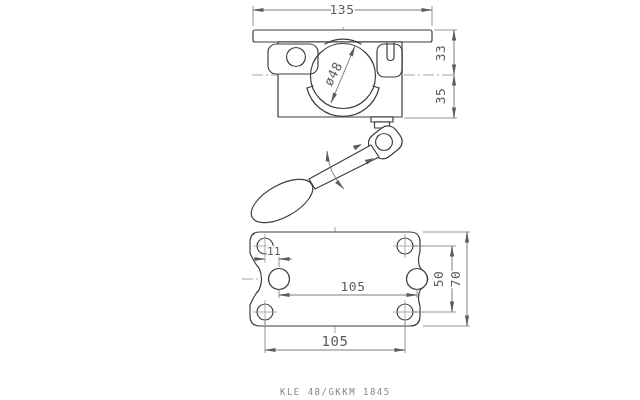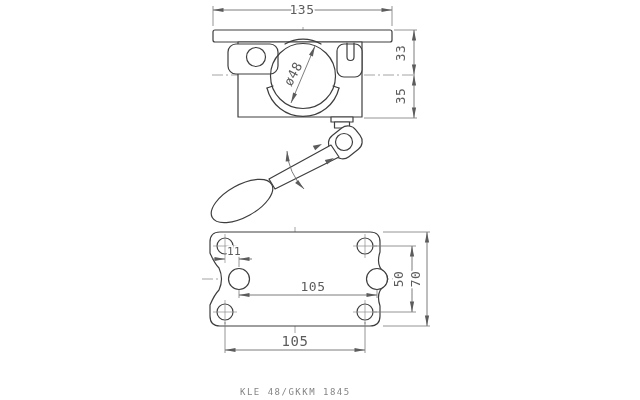--- a/index.html
+++ b/index.html
@@ -1,17 +1,17 @@
 <!DOCTYPE html>
 <html><head>
 <meta charset="utf-8">
 <style>
   html,body{margin:0;padding:0;background:#ffffff;}
   .stage{position:relative;width:508px;height:400px;background:#fff;overflow:hidden;
-         font-family:"DejaVu Sans Mono","Liberation Mono",monospace;}
+         font-family:"DejaVu Sans Mono","Liberation Mono",monospace;padding-left:40px;}
   svg{display:block;}
   .ol  {stroke:#3e3e3e;stroke-width:1.2;fill:none;stroke-linejoin:round;stroke-linecap:round;}
   .olf {stroke:#3e3e3e;stroke-width:1.2;fill:#ffffff;stroke-linejoin:round;}
   .dim {stroke:#6e6e6e;stroke-width:0.9;fill:none;}
   .ext {stroke:#787878;stroke-width:0.8;fill:none;}
   .cl  {stroke:#8e8e8e;stroke-width:0.8;fill:none;stroke-dasharray:11 3 2 3;}
   .tick{stroke:#8e8e8e;stroke-width:0.7;fill:none;}
   .dtx {fill:#5c5c5c;font-size:13px;letter-spacing:0.5px;text-anchor:middle;
         paint-order:stroke;stroke:#ffffff;stroke-width:3.5px;}
   .dtx.small{font-size:11px;}

